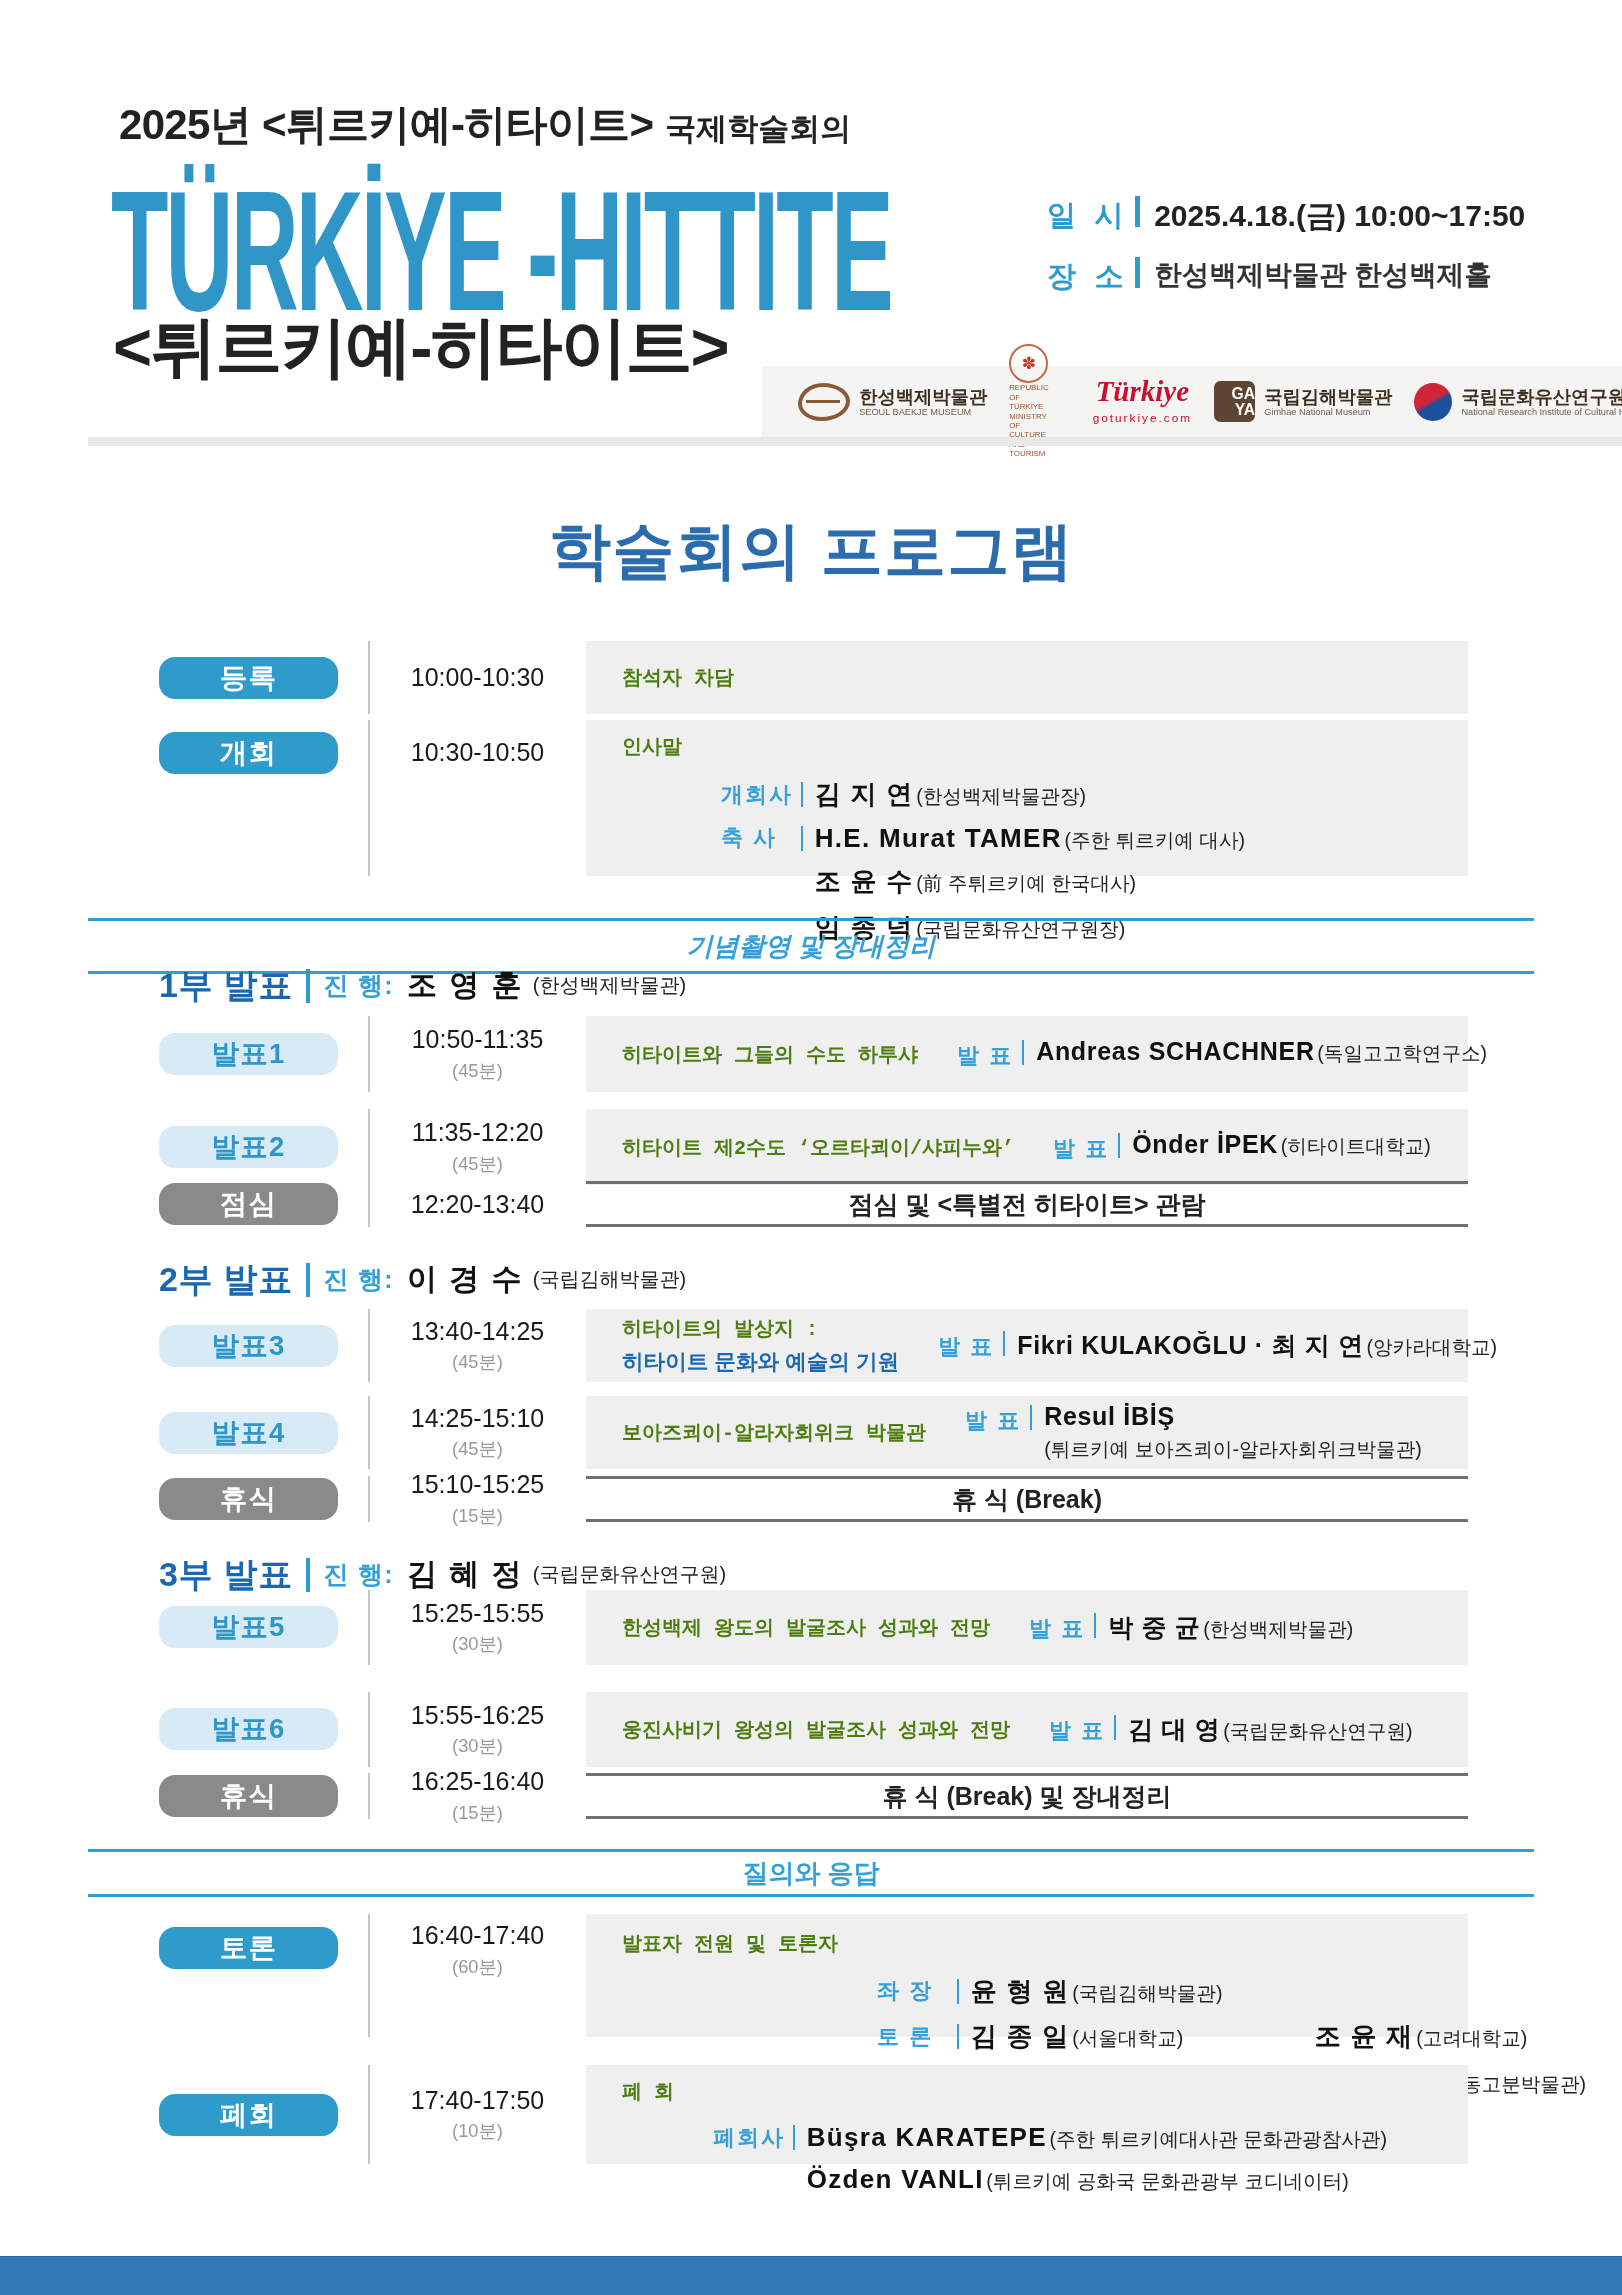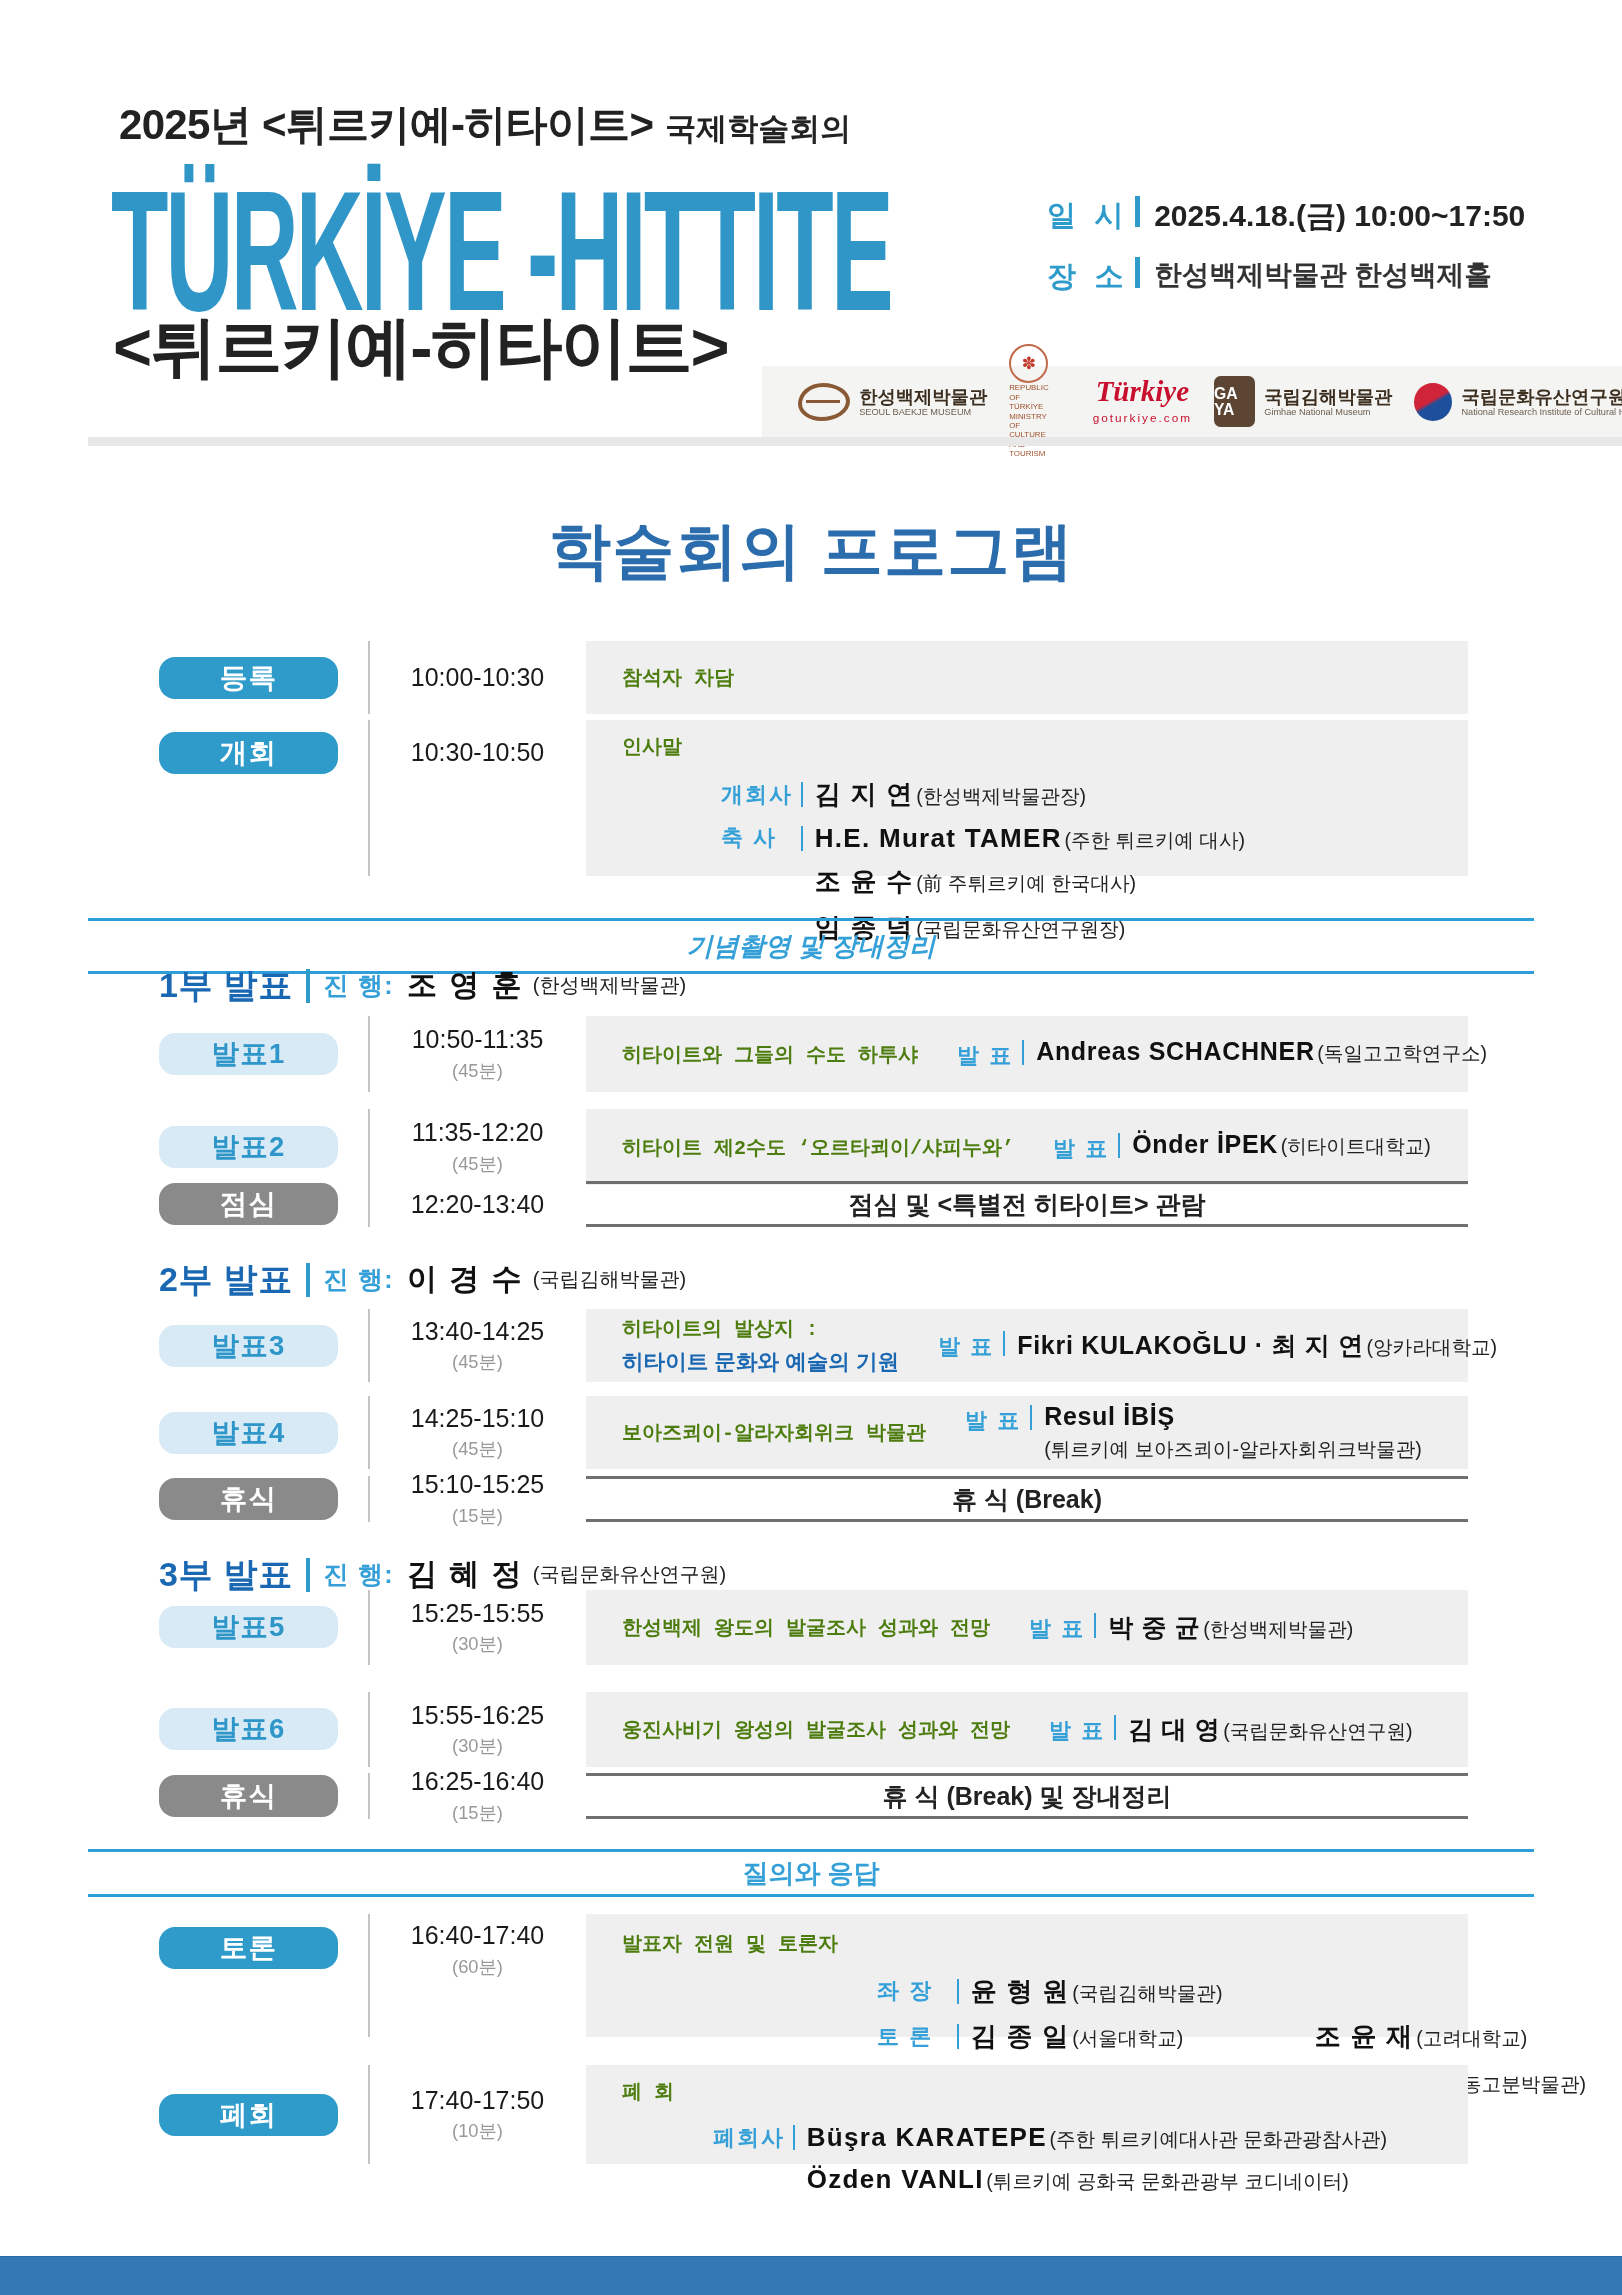--- a/index.html
+++ b/index.html
@@ -31,22 +31,22 @@
   .lg-en{font-size:9.2px;color:#6b5d4e;white-space:nowrap;}
   .blob{width:52px;height:38px;border:4.6px solid #8a5a36;border-radius:48% 52% 55% 45%/55% 48% 52% 45%;
         position:relative;box-sizing:border-box;}
   .blob:after{content:"";position:absolute;left:3.9px;top:13px;width:34px;height:3.3px;background:#8a5a36;}
   .emblem-tr{width:35px;height:35px;border-radius:50%;border:2px solid #c06a4a;color:#c0392b;
              display:flex;align-items:center;justify-content:center;font-size:17px;}
   .lg-en-tr{font-size:7.9px;color:#a0522d;max-width:111px;line-height:1.2;}
   .turkiye{font-family:"Liberation Serif",serif;font-style:italic;font-weight:bold;
            font-size:29px;color:#c8102e;line-height:1;}
   .goturkiye{font-size:11.8px;color:#c8102e;letter-spacing:2px;margin-top:6.5px;}
-  .gaya{width:41px;height:51px;background:#5d4533;color:#fff;border-radius:6.5px;display:flex;
-        flex-direction:column;align-items:flex-start;justify-content:center;font-size:15.7px;font-weight:bold;line-height:1;}
+  .gaya{width:41px;height:41px;background:#5d4533;color:#fff;border-radius:6.5px;display:flex;
+        flex-direction:column;align-items:flex-end;justify-content:center;font-size:15.7px;font-weight:bold;line-height:1;}
   .taegeuk{width:38px;height:38px;border-radius:50%;background:linear-gradient(150deg,#d0243a 46%,#1d4f9c 54%);}
   .lgdiv{width:1.3px;height:46px;background:#ddd;}
 
   
   .prog{position:absolute;left:0;top:509px;width:100%;text-align:center;font-size:62px;
         font-weight:bold;color:#2B6CAD;letter-spacing:1.3px;}
 
   
   .row{position:absolute;left:0;width:1623px;}
   .vdiv{position:absolute;left:368px;top:0;bottom:0;width:2px;background:#c4c4c4;}

